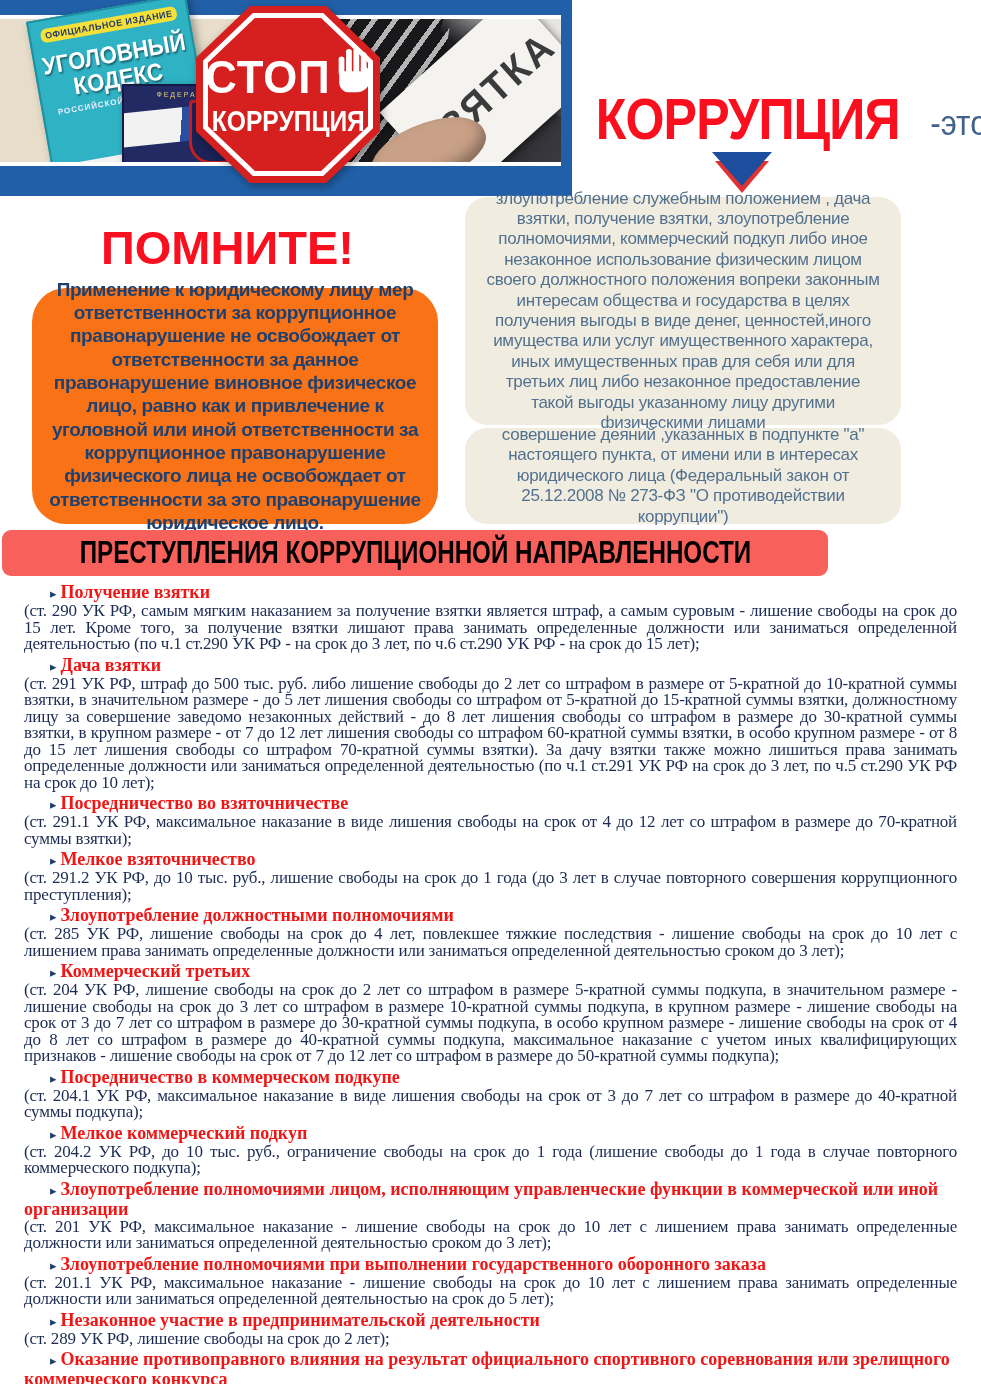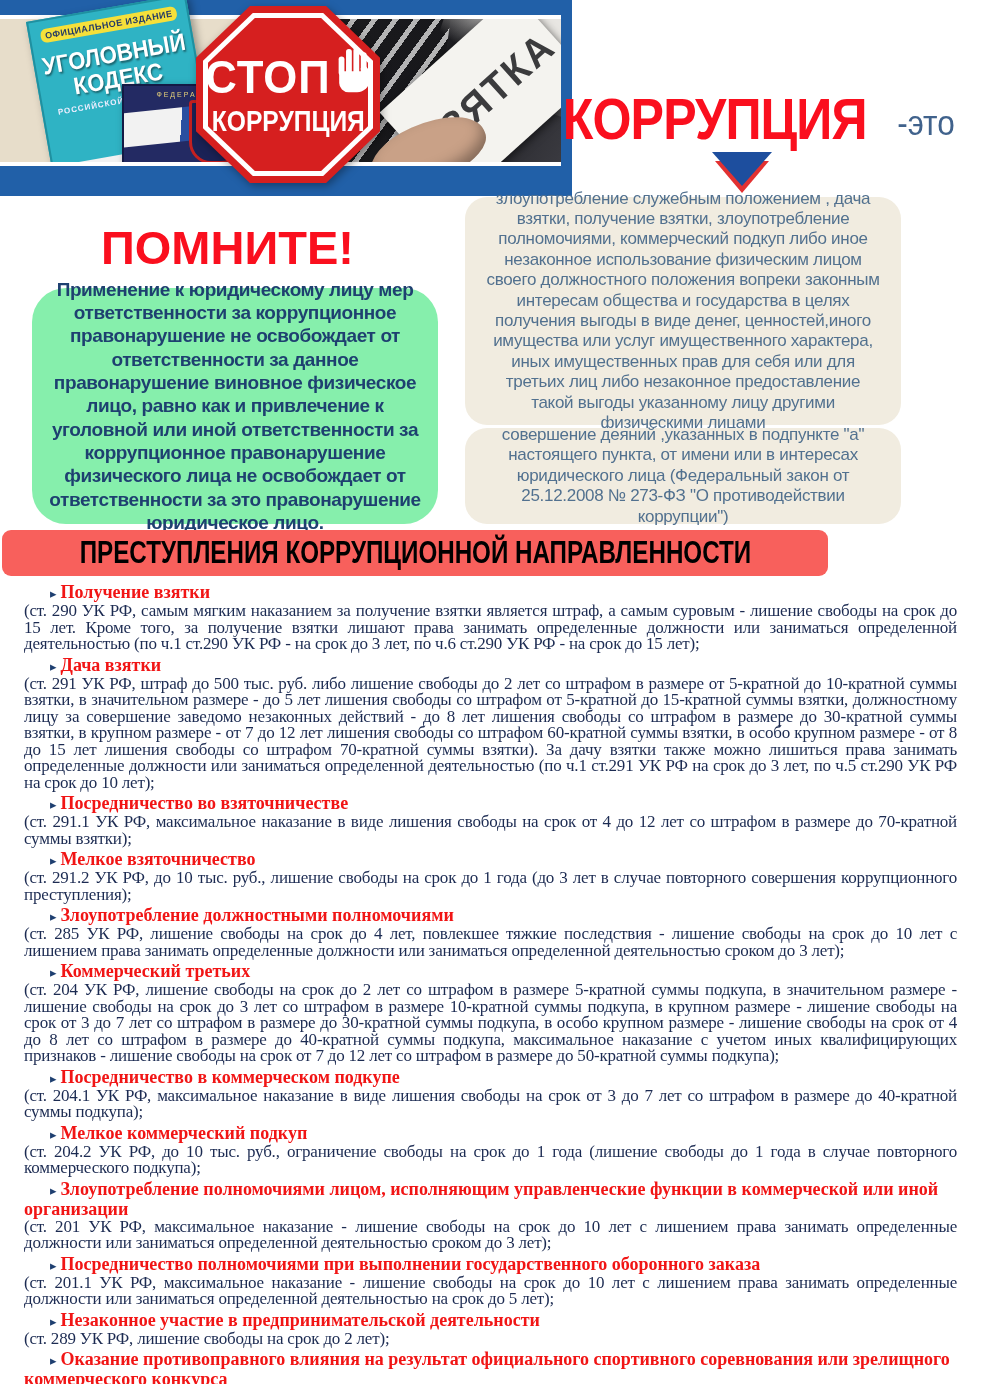--- a/index.html
+++ b/index.html
@@ -57,31 +57,31 @@
   .oct-outer{position:absolute;inset:0;background:#d61f1f;}
   .oct-ring{position:absolute;inset:7px;background:#fff;}
   .oct-inner{position:absolute;inset:12px;background:#d61f1f;}
   .stop-content{position:absolute;inset:0;display:flex;flex-direction:column;align-items:center;justify-content:center;z-index:2;}
   .stop-row{display:flex;align-items:flex-start;margin-top:6px;}
   .stop-line1{color:#fff;font-weight:bold;font-size:46px;line-height:.9;letter-spacing:1px;transform:scaleX(.95);}
   .stop-hand{margin-left:2px;margin-top:-14px;}
   .stop-line2{color:#fff;font-weight:bold;font-size:30px;letter-spacing:0;transform:scaleX(.82);margin-top:6px;white-space:nowrap;}
 
   
-  .title-block{position:absolute;left:542px;top:86px;width:400px;text-align:left;white-space:nowrap;}
+  .title-block{position:absolute;left:575px;top:86px;width:400px;text-align:left;white-space:nowrap;}
   .t-main{display:inline-block;color:#fa0f1e;font-weight:bold;font-size:57px;transform:scaleX(.88);letter-spacing:-1px;vertical-align:middle;}
   .t-suffix{display:inline-block;color:#40628c;font-size:35px;transform:scaleX(.9);vertical-align:middle;margin-left:2px;margin-top:8px;}
   .down-arrow{position:absolute;left:712px;top:152px;width:60px;height:40px;}
   .arrow-red{position:absolute;left:3px;top:9px;width:0;height:0;border-left:27px solid transparent;border-right:27px solid transparent;border-top:32px solid #e23131;}
   .arrow-blue{position:absolute;left:0;top:0;width:0;height:0;border-left:30px solid transparent;border-right:30px solid transparent;border-top:34px solid #1d4e9e;}
 
   
   .remember-heading{position:absolute;left:0;top:220px;width:455px;text-align:center;color:#fa0f1e;
       font-weight:bold;font-size:47px;letter-spacing:0;}
-  .yellow-box{position:absolute;left:32px;top:288px;width:406px;height:236px;background:#86efac;border-radius:34px;
+  .yellow-box{position:absolute;left:32px;top:288px;width:406px;height:236px;background:#f97316;border-radius:34px;
       display:flex;align-items:center;justify-content:center;}
   .yellow-box p{margin:0;padding:10px 16px;text-align:center;color:#1e4070;font-weight:bold;
       font-size:19px;line-height:1.23;letter-spacing:-0.4px;}
 
   
   .def-box{position:absolute;left:465px;width:436px;background:#f1ece0;border-radius:22px;
       display:flex;align-items:center;justify-content:center;}
   .def-box1{top:197px;height:228px;}
   .def-box2{top:428px;height:96px;}
   .def-box p{margin:0;padding:8px 20px;text-align:center;color:#52718f;font-size:17px;line-height:1.2;letter-spacing:-0.3px;}
@@ -225,21 +225,21 @@
       </div>
       <div class="crime">
         <div class="crime-head"><span class="bullet">▸</span><span>Мелкое коммерческий подкуп</span></div>
         <div class="crime-body">(ст. 204.2 УК РФ, до 10 тыс. руб., ограничение свободы на срок до 1 года (лишение свободы до 1 года в случае повторного коммерческого подкупа);</div>
       </div>
       <div class="crime">
         <div class="crime-head"><span class="bullet">▸</span><span>Злоупотребление полномочиями лицом, исполняющим управленческие функции в коммерческой или иной организации</span></div>
         <div class="crime-body">(ст. 201 УК РФ, максимальное наказание - лишение свободы на срок до 10 лет с лишением права занимать определенные должности или заниматься определенной деятельностью сроком до 3 лет);</div>
       </div>
       <div class="crime">
-        <div class="crime-head"><span class="bullet">▸</span><span>Посредничество полномочиями при выполнении государственного оборонного заказа</span></div>
+        <div class="crime-head"><span class="bullet">▸</span><span>Злоупотребление полномочиями при выполнении государственного оборонного заказа</span></div>
         <div class="crime-body">(ст. 201.1 УК РФ, максимальное наказание - лишение свободы на срок до 10 лет с лишением права занимать определенные должности или заниматься определенной деятельностью на срок до 5 лет);</div>
       </div>
       <div class="crime">
         <div class="crime-head"><span class="bullet">▸</span><span>Незаконное участие в предпринимательской деятельности</span></div>
         <div class="crime-body">(ст. 289 УК РФ, лишение свободы на срок до 2 лет);</div>
       </div>
       <div class="crime">
         <div class="crime-head"><span class="bullet">▸</span><span>Оказание противоправного влияния на результат официального спортивного соревнования или зрелищного коммерческого конкурса</span></div>
       </div>
     </div>

